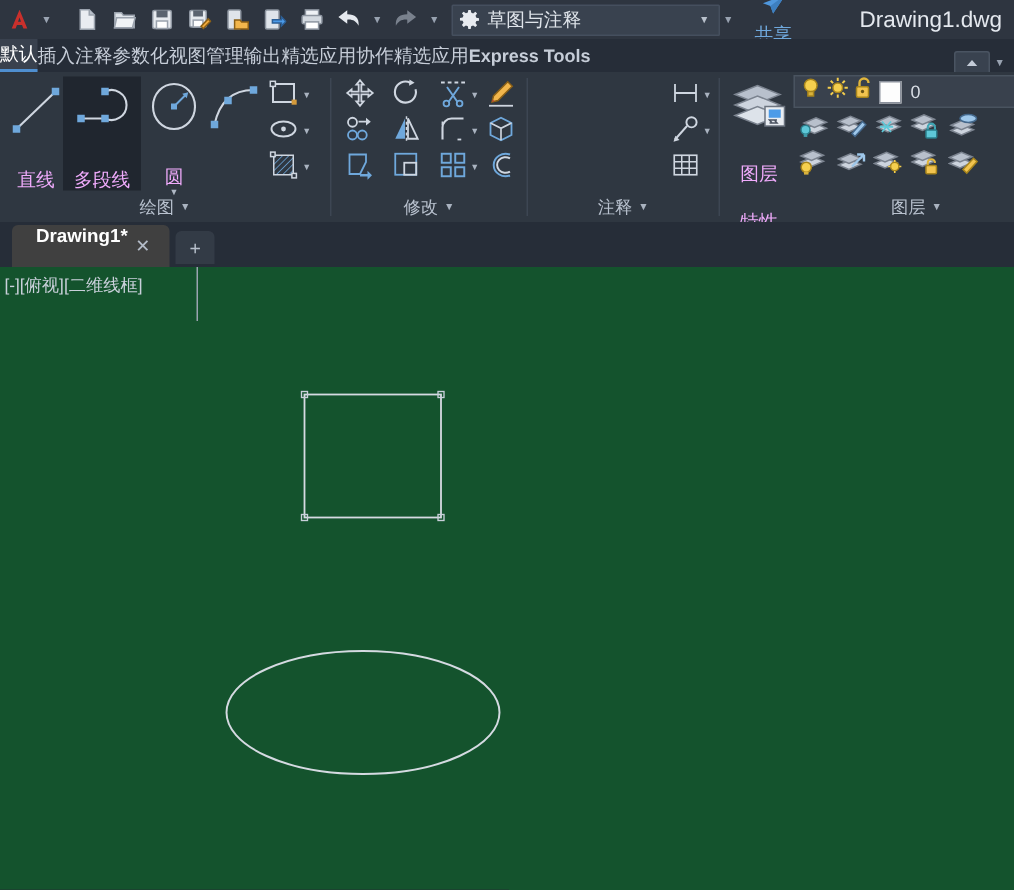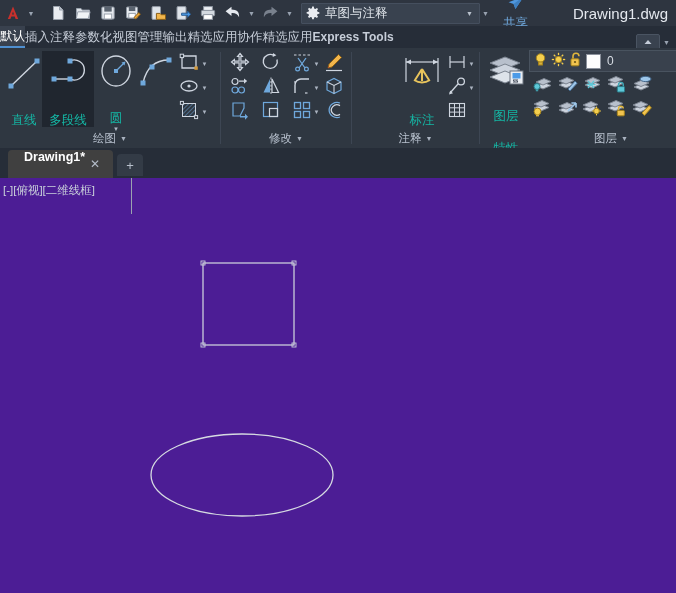--- a/index.html
+++ b/index.html
@@ -77,21 +77,21 @@
   }
   .panel-title .pc{font-size:7px;color:#aab3c0;}
   .panel-div{position:absolute;top:4px;width:1px;height:92px;background:#3d4653;}
 
   .bigbtn{
     position:absolute;width:44px;height:76px;
     display:flex;flex-direction:column;align-items:center;
   }
   .bigbtn.sel{background:#20262f;}
   .bigbtn .bi{height:46px;display:flex;align-items:center;justify-content:center;}
-  .bigbtn .bl{color:#14b8a6;font-size:12.5px;line-height:13px;white-space:nowrap;margin-top:19px;}
+  .bigbtn .bl{color:#f0abfc;font-size:12.5px;line-height:13px;white-space:nowrap;margin-top:19px;}
   .bigbtn .bc{color:#aeb7c4;font-size:6px;margin-top:1px;}
 
   .smbtn{position:absolute;width:22px;height:22px;display:flex;align-items:center;justify-content:center;}
   .smcaret{position:absolute;width:9px;height:22px;display:flex;align-items:center;justify-content:center;color:#aab3c0;font-size:6px;}
 
   
   .laybar{
     position:absolute;left:0;top:2px;height:20px;width:147px;
     background:#39414d;border:1px solid #49535f;display:flex;align-items:center;gap:3px;padding-left:3px;
   }
@@ -120,21 +120,21 @@
   }
   .ftab-plus{
     width:26px;height:22px;margin-left:4px;margin-bottom:2px;
     display:flex;align-items:center;justify-content:center;
     background:#333b46;color:#b8c0cc;font-size:13px;border-radius:4px 4px 0 0;
   }
 
   
   .canvas{
     position:absolute;left:0;top:178px;width:676px;height:415px;
-    background:#4c1d95;overflow:hidden;text-align:right;
+    background:#14532d;overflow:hidden;text-align:right;
   }
   .vplabel{
     position:absolute;left:3px;top:5px;color:#c9d0da;font-size:11.5px;white-space:nowrap;
   }
   .crosshair-v{position:absolute;left:131px;top:0px;width:1px;height:36px;background:#9aa3b0;}
   .shapes{position:absolute;left:0;top:0;width:676px;height:415px;}
 </style>
 </head>
 <body>
 
@@ -468,33 +468,20 @@
       <div class="panel-title">
         <span>修改</span>
         <span class="pc">▼</span>
       </div>
     </div>
     <div class="panel-div" style="left:351px;"></div>
 
     <div class="panel" style="left:352px;width:127px;">
       <div class="panel-body">
 
-        <div class="bigbtn" style="left:48px;top:3px;">
-          <span class="bi">
-            <svg width="44" height="42" viewBox="0 0 44 42">
-                <line x1="6" y1="6" x2="6" y2="30" stroke="#cfd6e0" stroke-width="1.2"></line>
-                <line x1="38" y1="6" x2="38" y2="30" stroke="#cfd6e0" stroke-width="1.2"></line>
-                <line x1="6" y1="10" x2="38" y2="10" stroke="#cfd6e0" stroke-width="1.2"></line>
-                <path d="M6 10 l5 -2.5 v5z M38 10 l-5 -2.5 v5z" fill="#cfd6e0"></path>
-                <path d="M22 17 L15 28 M22 17 L22 29 M22 17 L29 28" stroke="#e8c45c" stroke-width="2" fill="none"></path>
-                <path d="M14 28 q8 5 16 0" stroke="#e8c45c" stroke-width="2" fill="none"></path>
-              </svg>
-          </span>
-          <span class="bl">标注</span>
-        </div>
 
         <div class="smbtn" style="left:94px;top:5px;">
           <span>
             <svg width="20" height="20" viewBox="0 0 20 20">
                 <line x1="3" y1="4" x2="3" y2="16" stroke="#cfd6e0" stroke-width="1.2"></line>
                 <line x1="17" y1="4" x2="17" y2="16" stroke="#cfd6e0" stroke-width="1.2"></line>
                 <line x1="3" y1="10" x2="17" y2="10" stroke="#cfd6e0" stroke-width="1.2"></line>
               </svg>
           </span>
         </div>

